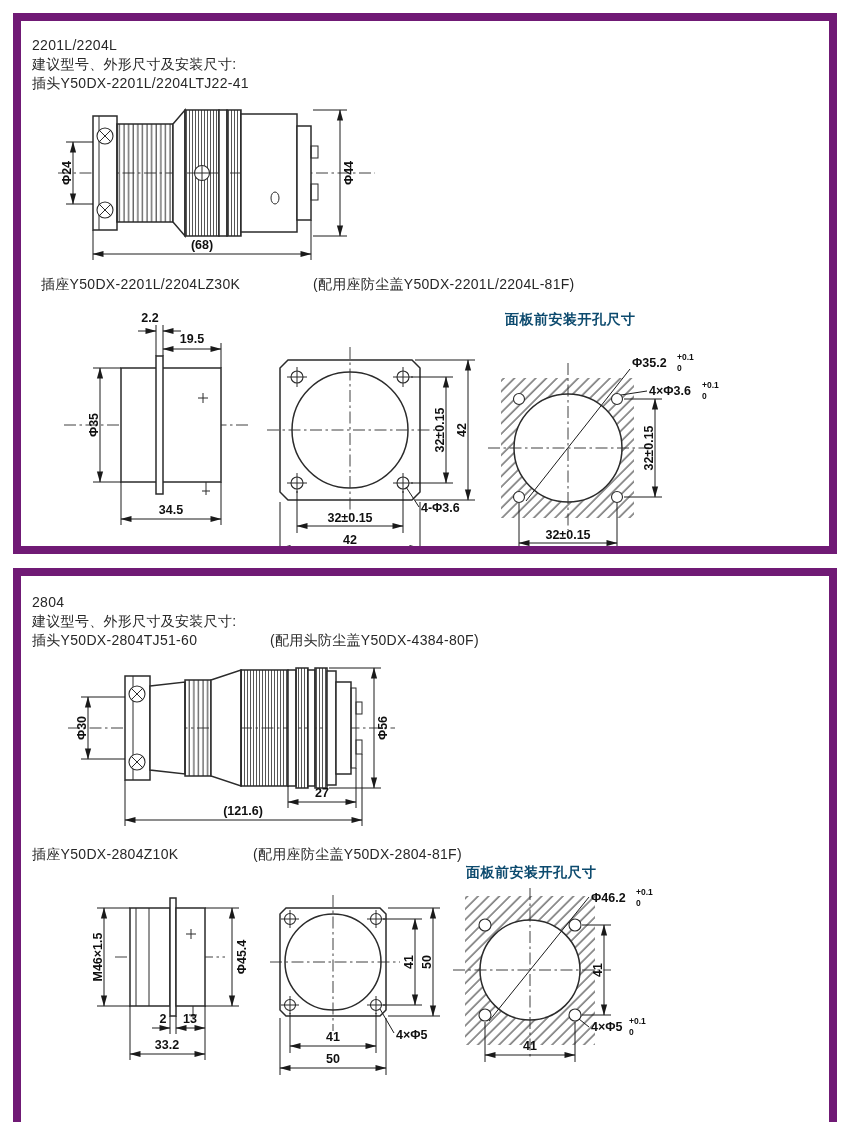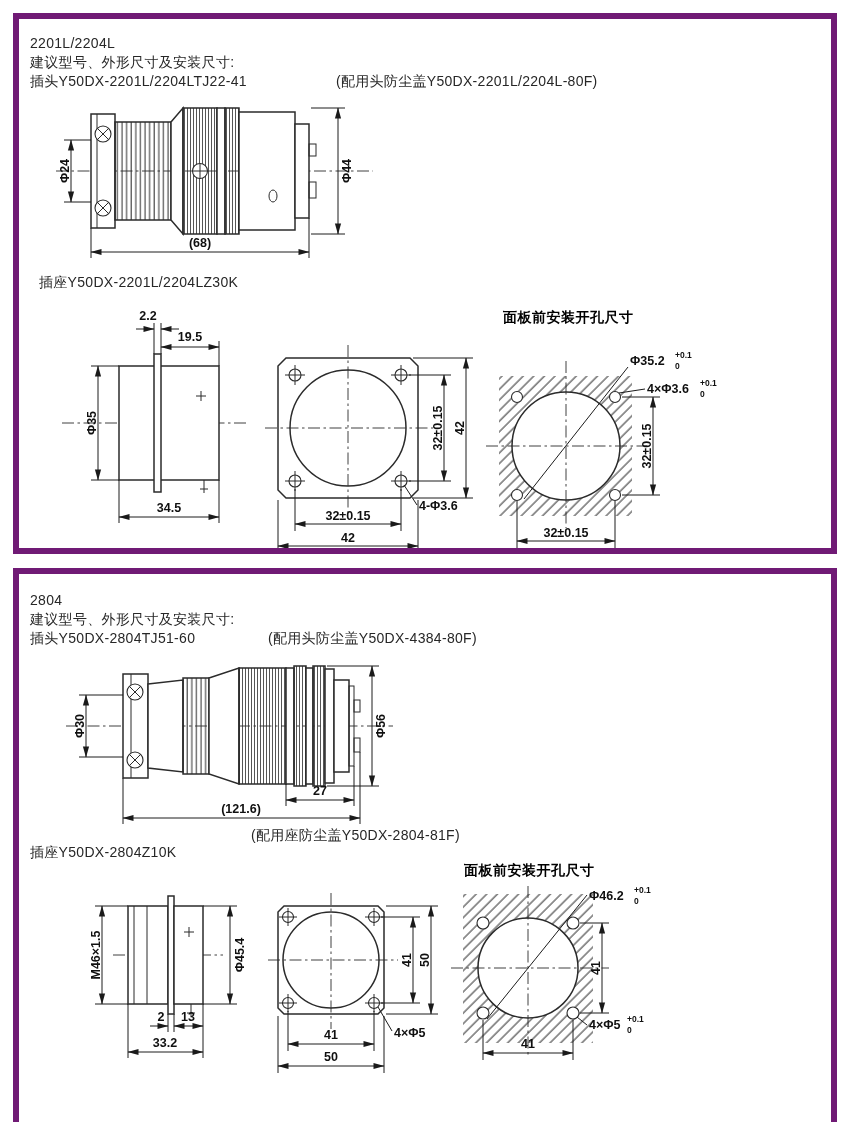--- a/index.html
+++ b/index.html
@@ -1,21 +1,21 @@
 <!DOCTYPE html>
 <html><head>
 <meta charset="utf-8">
 <style>
   * { margin:0; padding:0; box-sizing:border-box; }
   html,body { width:850px; height:1122px; background:#fff;
     font-family:"Liberation Sans", sans-serif; }
   .page { position:absolute; left:0; top:0; width:850px; height:1122px; background:#ffffff; }
-  .panel { position:absolute; left:13px; width:824px; border:6px solid #701a75; background:#fff; overflow:hidden; }
+  .panel { position:absolute; left:13px; width:824px; border:8px solid #701a75; background:#fff; overflow:hidden; }
   .txt { position:absolute; font-size:14px; color:#272727; white-space:nowrap; letter-spacing:.3px; }
-  .ttl { position:absolute; font-size:14px; font-weight:bold; color:#000000; white-space:nowrap; letter-spacing:.5px; }
+  .ttl { position:absolute; font-size:14px; font-weight:bold; color:#0c4a6e; white-space:nowrap; letter-spacing:.5px; }
   .dwg { position:absolute; }
   
   .s15 { stroke:#2b2b2b; stroke-width:1.5; fill:#fff; }
   .s15n { stroke:#2b2b2b; stroke-width:1.5; fill:none; }
   .s15f { stroke:#2b2b2b; stroke-width:1.5; }
   .s12 { stroke:#2b2b2b; stroke-width:1.1; fill:#fff; }
   .s10 { stroke:#2b2b2b; stroke-width:1; fill:none; }
   .dl  { stroke:#1c1c1c; stroke-width:1; fill:none; }
   .cl  { stroke:#2b2b2b; stroke-width:.9; fill:none; stroke-dasharray:12 3.5 2.5 3.5; }
   text.dim { font-size:12.5px; font-weight:bold; fill:#101010; }
@@ -23,22 +23,22 @@
 </style>
 </head>
 <body>
 
 <div class="page">
 
   <section class="panel" style="top:13px;height:541px;">
     <div class="txt" style="left:11px;top:16px">2201L/2204L</div>
     <div class="txt" style="left:11px;top:35px">建议型号、外形尺寸及安装尺寸:</div>
     <div class="txt" style="left:11px;top:54px">插头Y50DX-2201L/2204LTJ22-41</div>
-    <div class="txt" style="left:317px;top:54px">(配用头防尘盖Y50DX-2201L/2204L-80F)</div>
     <div class="txt" style="left:20px;top:255px">插座Y50DX-2201L/2204LZ30K</div>
+    <div class="txt" style="left:292px;top:255px">(配用座防尘盖Y50DX-2201L/2204L-81F)</div>
     <div class="ttl" style="left:484px;top:290px">面板前安装开孔尺寸</div>
 
     <svg class="dwg" style="left:32px;top:77px" width="330" height="170" viewBox="0 0 330 170">
       <defs>
         <marker id="ar" viewBox="0 0 12 8" refX="11" refY="4" markerWidth="12" markerHeight="8" orient="auto-start-reverse">
           <path d="M0.5,0.9 L11.5,4 L0.5,7.1 Z" fill="#1a1a1a"></path>
         </marker>
         <pattern id="knurl" patternUnits="userSpaceOnUse" width="3" height="6">
           <line x1="1.5" y1="0" x2="1.5" y2="6" stroke="#2b2b2b" stroke-width="0.8"></line>
         </pattern>
@@ -221,21 +221,21 @@
       </g>
     </svg>
   </section>
 
   <section class="panel" style="top:568px;height:650px;">
     <div class="txt" style="left:11px;top:18px">2804</div>
     <div class="txt" style="left:11px;top:37px">建议型号、外形尺寸及安装尺寸:</div>
     <div class="txt" style="left:11px;top:56px">插头Y50DX-2804TJ51-60</div>
     <div class="txt" style="left:249px;top:56px">(配用头防尘盖Y50DX-4384-80F)</div>
     <div class="txt" style="left:11px;top:270px">插座Y50DX-2804Z10K</div>
-    <div class="txt" style="left:232px;top:253px">(配用座防尘盖Y50DX-2804-81F)</div>
+    <div class="txt" style="left:232px;top:270px">(配用座防尘盖Y50DX-2804-81F)</div>
     <div class="ttl" style="left:445px;top:288px">面板前安装开孔尺寸</div>
 
     <svg class="dwg" style="left:42px;top:82px" width="340" height="175" viewBox="0 0 340 175">
       <line class="cl" x1="5" y1="70" x2="332" y2="70"></line>
       <g>
         <rect class="s15" x="62" y="18" width="25" height="104"></rect>
         <line class="s10" x1="70" y1="18" x2="70" y2="122"></line>
         <circle class="s12" cx="74" cy="36" r="8"></circle>
         <line class="s10" x1="68.3" y1="30.3" x2="79.7" y2="41.7"></line>
           <line class="s10" x1="79.7" y1="30.3" x2="68.3" y2="41.7"></line>

